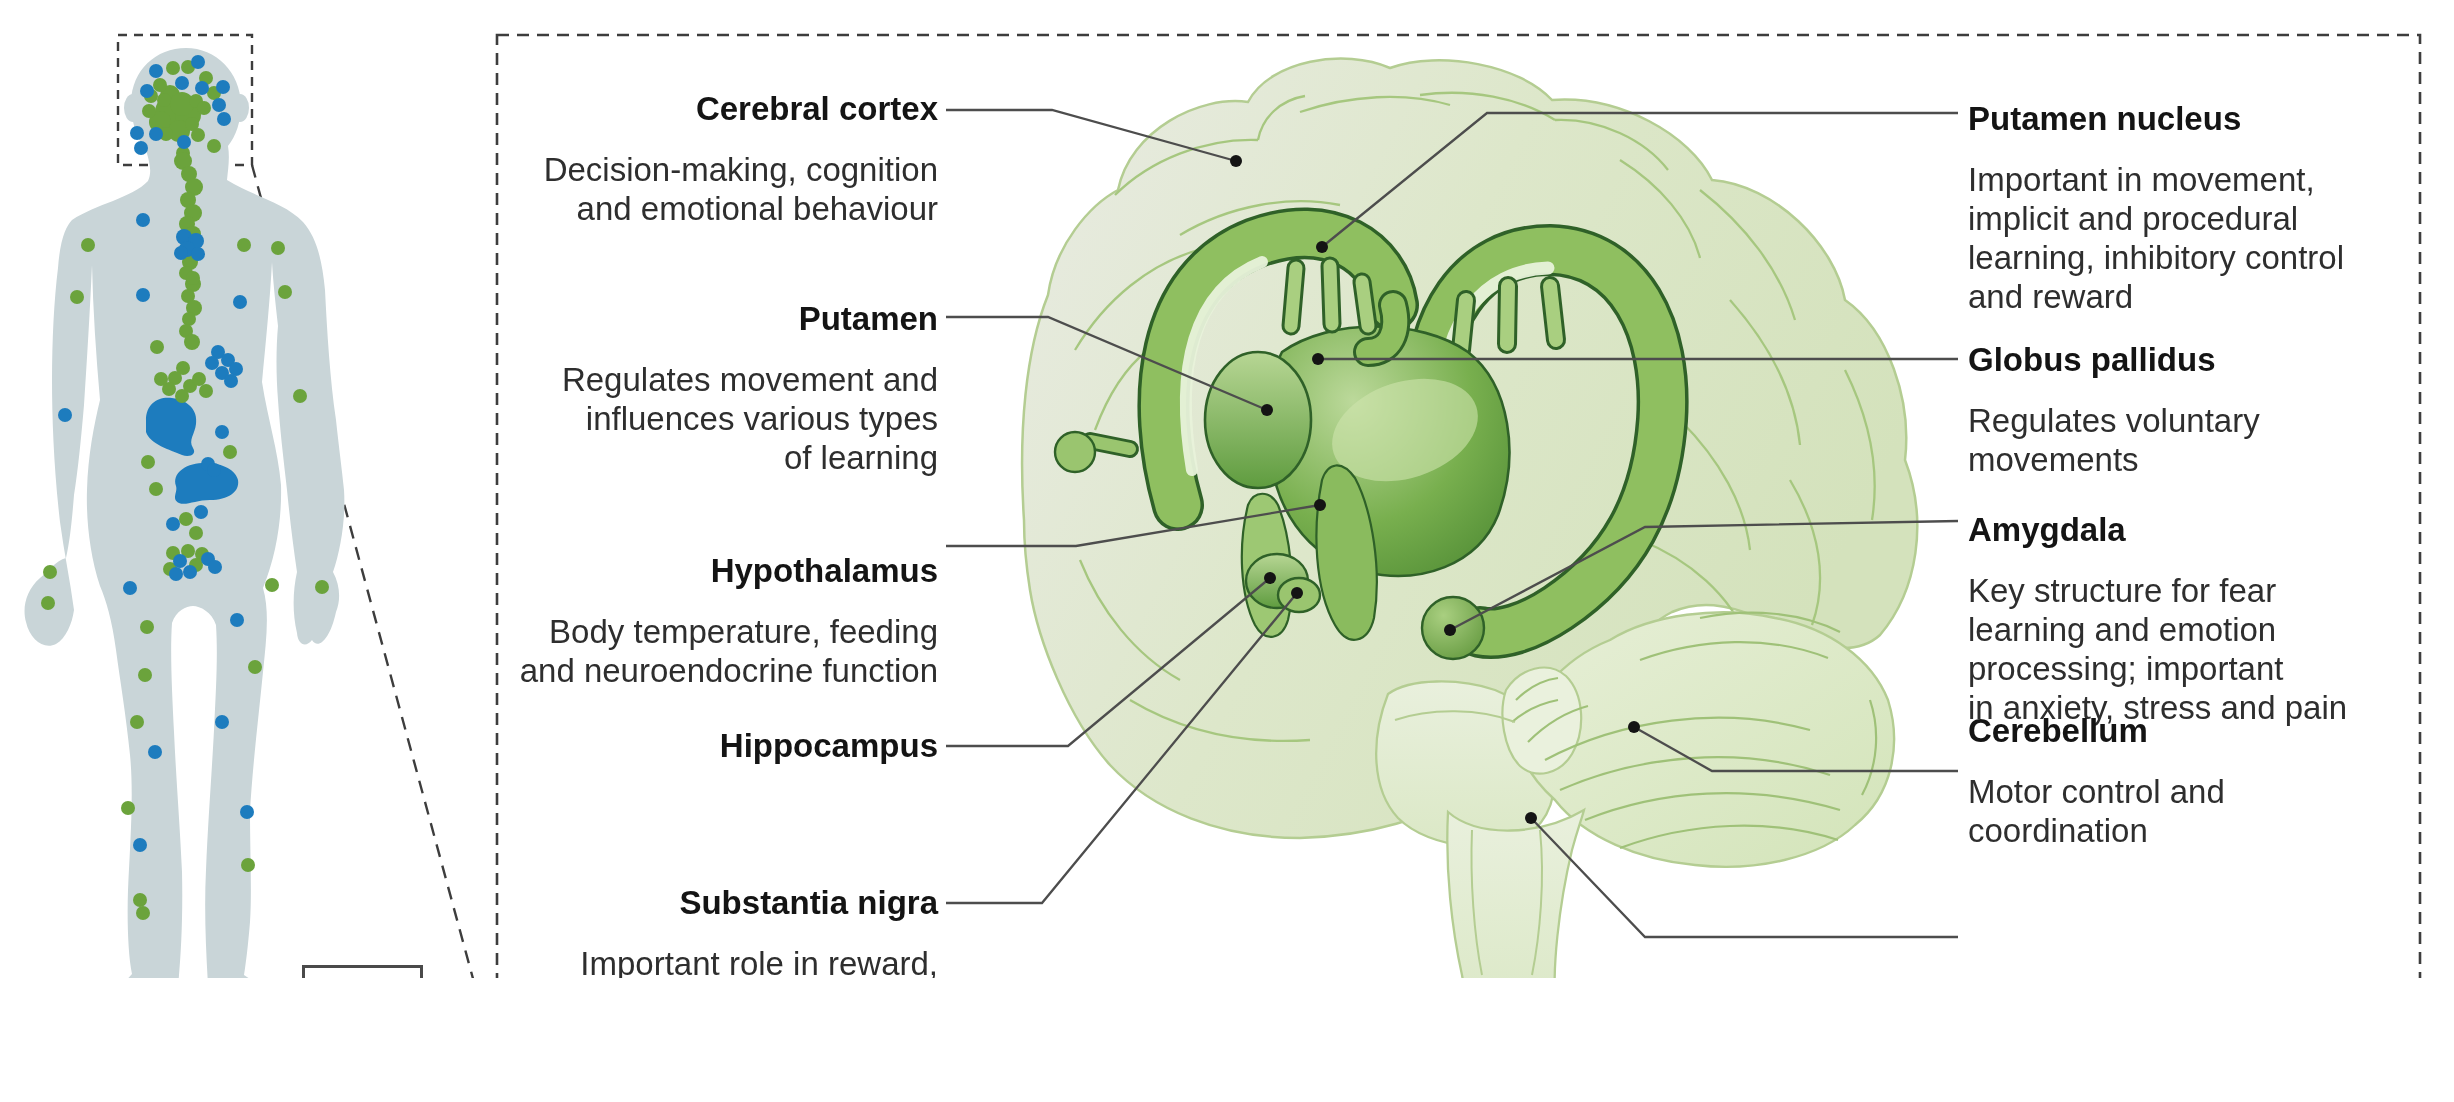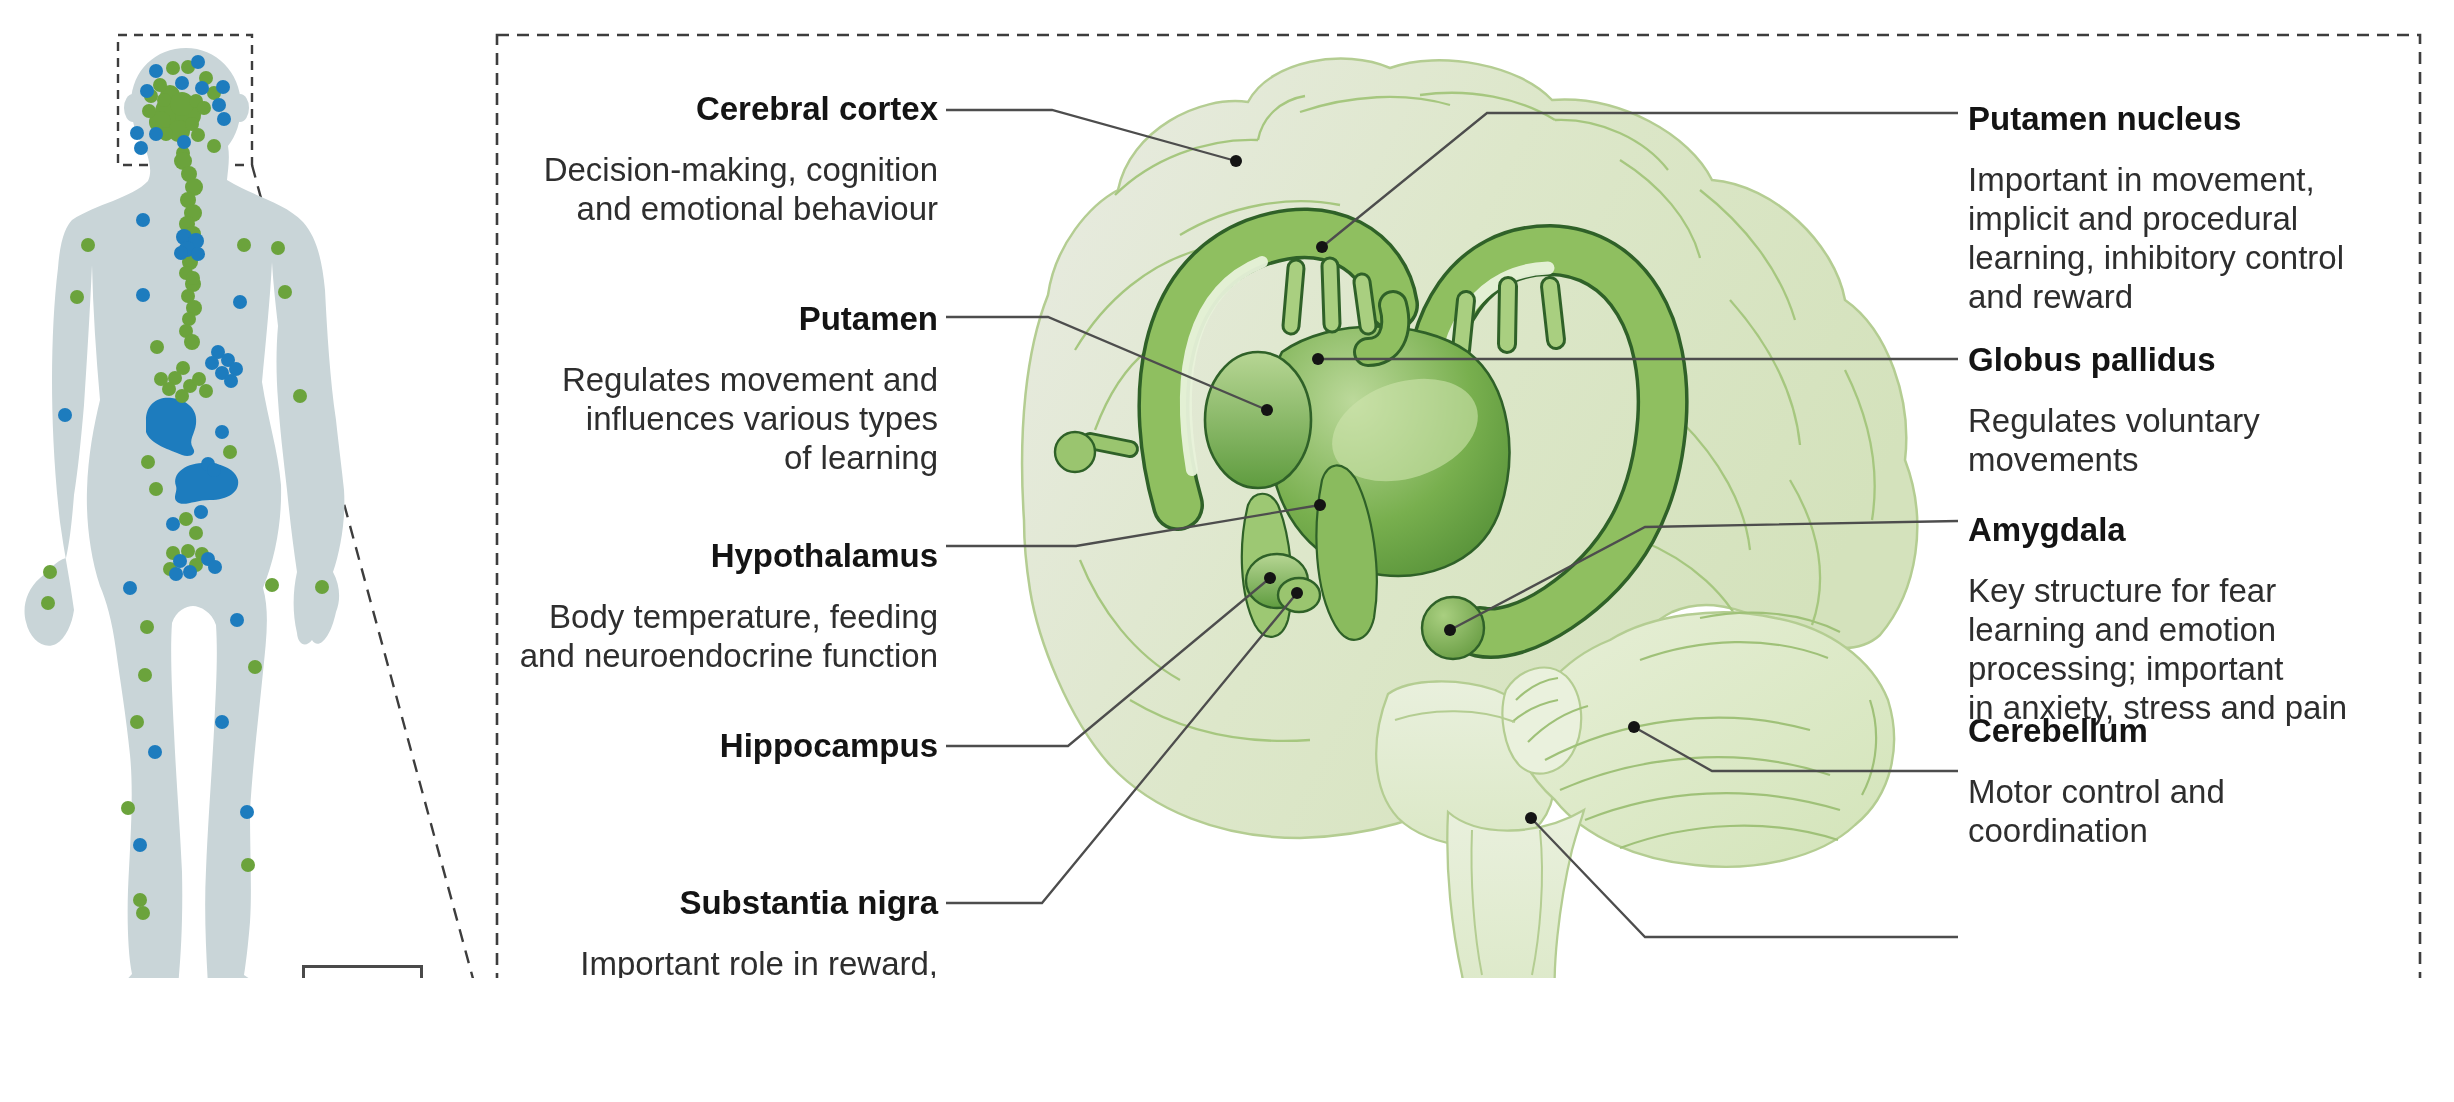--- a/index.html
+++ b/index.html
@@ -376,21 +376,21 @@
     <div class="t">Cerebral cortex</div>
     <div class="d">Decision-making, cognition
 and emotional behaviour</div>
   </div>
   <div class="lbl left" style="top:299px">
     <div class="t">Putamen</div>
     <div class="d">Regulates movement and
 influences various types
 of learning</div>
   </div>
-  <div class="lbl left" style="top:536px">
+  <div class="lbl left" style="top:551px">
     <div class="t">Hypothalamus</div>
     <div class="d">Body temperature, feeding
 and neuroendocrine function</div>
   </div>
   <div class="lbl left" style="top:726px">
     <div class="t">Hippocampus</div>
   </div>
   <div class="lbl left" style="top:883px">
     <div class="t">Substantia nigra</div>
     <div class="d">Important role in reward,

